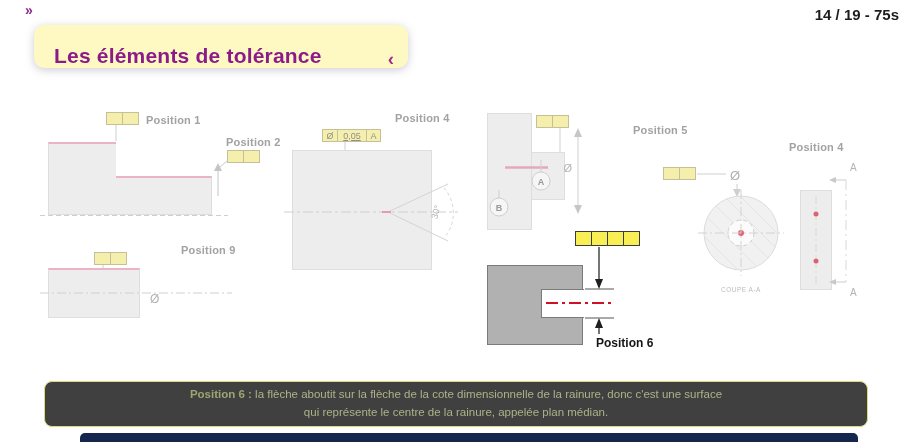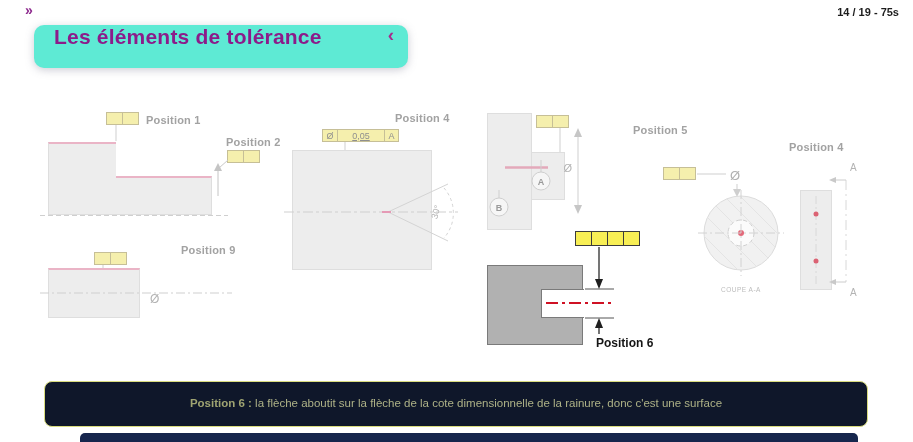--- a/index.html
+++ b/index.html
@@ -1,47 +1,47 @@
 <!DOCTYPE html>
 <html><head>
 <meta charset="utf-8">
 <style>
   html,body{margin:0;padding:0;background:#e9e9e9;font-family:"Liberation Sans",sans-serif;}
   #slide{position:relative;width:913px;height:442px;background:#ffffff;margin:0 auto;overflow:hidden;}
 
   
   #collapse{position:absolute;left:25px;top:2px;font-size:14px;font-weight:700;color:#8e2b8e;cursor:pointer;}
-  #title-card{position:absolute;left:34px;top:25px;width:374px;height:43px;background:#5eead4;border-radius:10px;
-              box-shadow:0 2px 8px rgba(110,110,135,.35);display:flex;align-items:flex-start;padding:0 14px 0 20px;box-sizing:border-box;gap:15px;}
+  #title-card{position:absolute;left:34px;top:25px;width:374px;height:43px;background:#fef9c3;border-radius:10px;
+              box-shadow:0 2px 8px rgba(110,110,135,.35);display:flex;align-items:flex-end;padding:0 14px 0 20px;box-sizing:border-box;gap:15px;}
   #title-card .t{color:#8c1b8a;font-size:21px;font-weight:700;letter-spacing:.2px;}
   #title-card .chev{margin-left:auto;color:#a62c8c;font-size:19px;font-weight:700;cursor:pointer;line-height:1;}
-  #counter{position:absolute;right:14px;top:6px;font-size:11px;font-weight:700;color:#1d1d1d;}
+  #counter{position:absolute;right:14px;top:6px;font-size:15px;font-weight:700;color:#1d1d1d;}
 
   
   .poslabel{position:absolute;color:#a2a2a2;font-weight:700;font-size:11px;letter-spacing:.2px;white-space:nowrap;}
   #p6-label{position:absolute;left:596px;top:336px;color:#151515;font-weight:700;font-size:12px;white-space:nowrap;text-align:right;}
 
   
   .tf{position:absolute;display:flex;}
   .tf .c{box-sizing:border-box;width:17px;height:13px;background:#f5efad;border:1px solid #c6bf97;margin-left:-1px;
          display:flex;align-items:center;justify-content:center;font-size:9px;color:#8f8f8f;}
   .tf .c:first-child{margin-left:0;}
   .tf4 .c.sym{width:16px;}
-  .tf4 .c.val{width:48px;text-decoration:underline;}
+  .tf4 .c.val{width:30px;text-decoration:underline;}
   .tf4 .c.dat{width:15px;}
   .tf6 .c{width:17px;height:15px;background:#f8ef55;border-color:#3c3c3c;}
 
   
   .block{position:absolute;box-sizing:border-box;background:#ededed;border:1px solid #dedede;}
   .pink-top{border-top:2px solid #eab4c6;}
   #p6-block{position:absolute;left:487px;top:265px;width:96px;height:80px;background:#b1b1b1;border:1px solid #7a7a7a;box-sizing:border-box;}
   #p6-slot{position:absolute;left:541px;top:289px;width:43px;height:29px;background:#ffffff;border:1px solid #7a7a7a;border-right:none;box-sizing:border-box;}
 
   
-  #caption{position:absolute;left:44px;top:381px;width:824px;height:46px;background:#0f172a;border:1px solid #d9dc7e;border-radius:8px;
+  #caption{position:absolute;left:44px;top:381px;width:824px;height:46px;background:#404040;border:1px solid #d9dc7e;border-radius:8px;
            display:flex;flex-direction:column;justify-content:center;text-align:center;color:#aeb287;font-size:11.5px;line-height:1.55;box-sizing:border-box;}
   #caption .cap-lead{font-weight:700;color:#9fa472;}
 
   
   #player-bar{position:absolute;left:80px;top:433px;width:778px;height:12px;background:#16264d;border-radius:5px 5px 0 0;cursor:pointer;}
 
   
   #overlay{position:absolute;left:0;top:0;pointer-events:none;}
   #overlay text{font-family:"Liberation Sans",sans-serif;}
 </style>
@@ -105,20 +105,23 @@
       <div class="c"></div>
     <div class="c"></div>
       <div class="c"></div>
   </div>
   <span id="p6-label">Position 6</span>
 
   <div id="caption">
     <div>
       <span class="cap-lead">Position 6 :</span>
       <span>la flèche aboutit sur la flèche de la cote dimensionnelle de la rainure, donc c'est une surface</span>
+    </div>
+    <div>
+      <span>qui représente le centre de la rainure, appelée plan médian.</span>
     </div>
   </div>
 
   <div id="player-bar"></div>
 
   <svg id="overlay" width="913" height="442" viewBox="0 0 913 442">
     <defs>
       <clipPath id="c7clip">
           <circle cx="741" cy="233" r="37"></circle>
         </clipPath>

